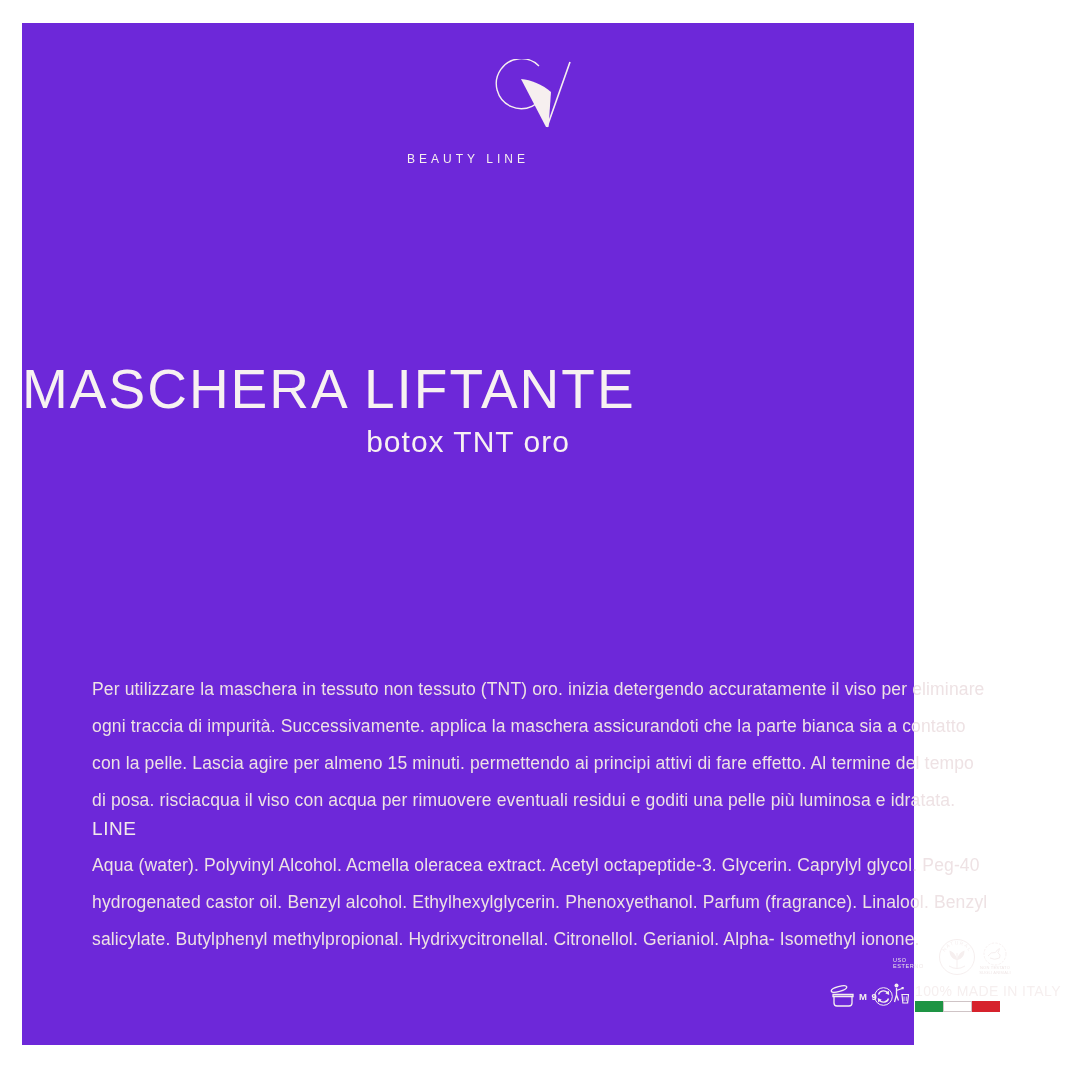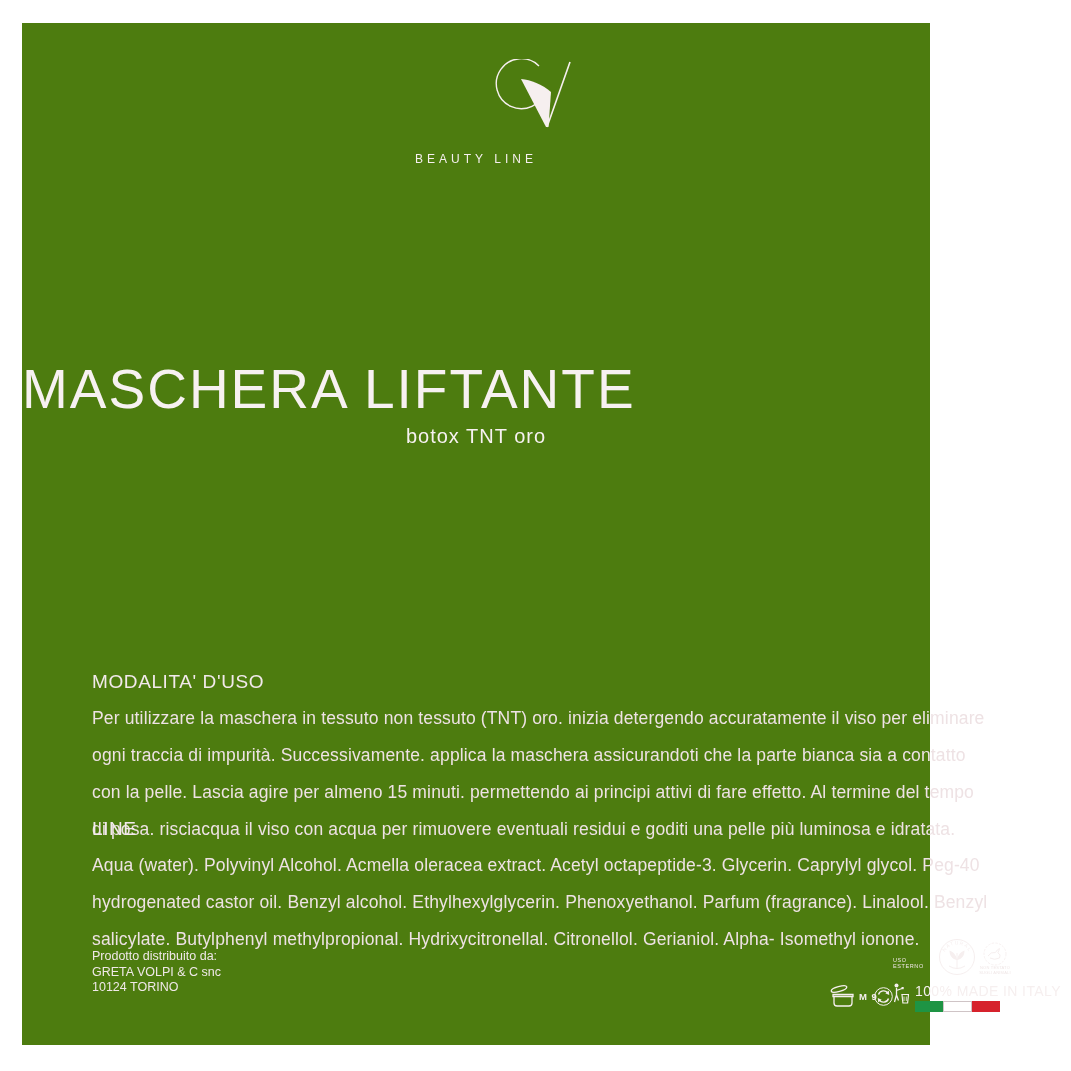--- a/index.html
+++ b/index.html
@@ -1,29 +1,29 @@
 <!DOCTYPE html>
 <html><head>
 <meta charset="utf-8">
 <style>
   html,body{margin:0;padding:0;background:#ffffff;}
   .page{position:relative;width:1071px;height:1071px;background:#ffffff;overflow:hidden;
         font-family:"Liberation Sans", sans-serif;}
-  .panel{position:absolute;left:22px;top:23px;width:892px;height:1022px;background:#4d7c0f;color:#f2e9eb;padding-left:16px;}
+  .panel{position:absolute;left:22px;top:23px;width:892px;height:1022px;background:#6d28d9;color:#f2e9eb;}
 
   
   .monogram{position:absolute;left:473px;top:36px;width:80px;height:84px;}
   .brand-line{position:absolute;left:0;top:129px;width:100%;text-align:center;
               font-size:12px;letter-spacing:4px;font-weight:400;color:#f6efef;}
 
   
   .title{position:absolute;left:0;top:334px;width:100%;text-align:left;margin:0;
          font-size:55px;font-weight:300;letter-spacing:2px;color:#f7f1f1;}
   .subtitle{position:absolute;left:0;top:402px;width:100%;text-align:center;margin:0;
-            font-size:20px;font-weight:300;letter-spacing:1px;color:#f7f1f1;}
+            font-size:30px;font-weight:300;letter-spacing:1px;color:#f7f1f1;}
 
   
   .section{position:absolute;left:70px;width:897px;}
   .usage{top:648px;}
   .inci{top:795px;}
   .section h3{margin:0 0 7px 0;font-size:19px;font-weight:300;letter-spacing:.6px;color:#f2e9eb;}
   .section p{margin:0;font-size:17.5px;line-height:37px;font-weight:300;letter-spacing:.15px;color:#eee2e4;}
 
   
   .distributor{position:absolute;left:70px;top:926px;font-size:12.5px;line-height:15.5px;color:#f0e8e8;}
@@ -60,34 +60,28 @@
 
       <path d="M 26,20 L 51,68 L 53.5,68 L 56,33 C 47,25 36,21 26,20 Z" fill="#f6efef"></path>
       <path class="ln" stroke-width="1.6" d="M 52,68 L 75,3"></path>
     </svg>
     <div class="brand-line">BEAUTY LINE</div>
 
     <h1 class="title">MASCHERA LIFTANTE</h1>
     <h2 class="subtitle">botox TNT oro</h2>
 
     <section class="section usage">
-      <h3>MODALITA' D'USO</h3>
       <p>Per utilizzare la maschera in tessuto non tessuto (TNT) oro. inizia detergendo accuratamente il viso per eliminare ogni traccia di impurità. Successivamente. applica la maschera assicurandoti che la parte bianca sia a contatto con la pelle. Lascia agire per almeno 15 minuti. permettendo ai principi attivi di fare effetto. Al termine del tempo di posa. risciacqua il viso con acqua per rimuovere eventuali residui e goditi una pelle più luminosa e idratata.</p>
     </section>
 
     <section class="section inci">
       <h3>LINE</h3>
       <p>Aqua (water). Polyvinyl Alcohol. Acmella oleracea extract. Acetyl octapeptide-3. Glycerin. Caprylyl glycol. Peg-40 hydrogenated castor oil. Benzyl alcohol. Ethylhexylglycerin. Phenoxyethanol. Parfum (fragrance). Linalool. Benzyl salicylate. Butylphenyl methylpropional. Hydrixycitronellal. Citronellol. Gerianiol. Alpha- Isomethyl ionone.</p>
     </section>
 
-    <div class="distributor">
-      <div>Prodotto distribuito da:</div>
-      <div>GRETA VOLPI &amp; C snc</div>
-      <div>10124 TORINO</div>
-    </div>
 
     <div class="uso-esterno">USO ESTERNO</div>
 
     <svg class="natural-badge" viewBox="0 0 38 38">
       <circle class="ln" cx="19" cy="19" r="17.5" stroke-width="1"></circle>
       <defs>
           <path id="natArc" d="M 5.5,20 A 13.5,13.5 0 0 1 32.5,20"></path>
         </defs>
       <text font-size="5" letter-spacing="1" fill="#f6efef" font-family="Liberation Sans, sans-serif">
         <textPath href="#natArc" startOffset="50%" text-anchor="middle">NATURAL</textPath>

